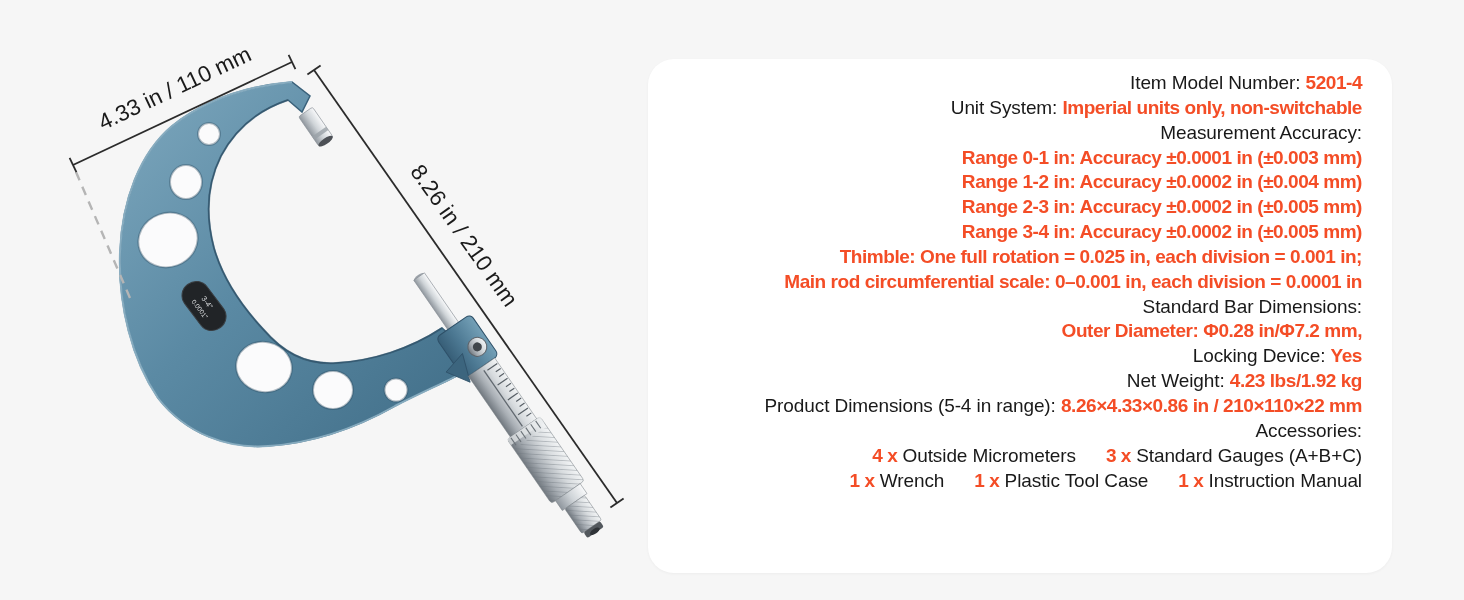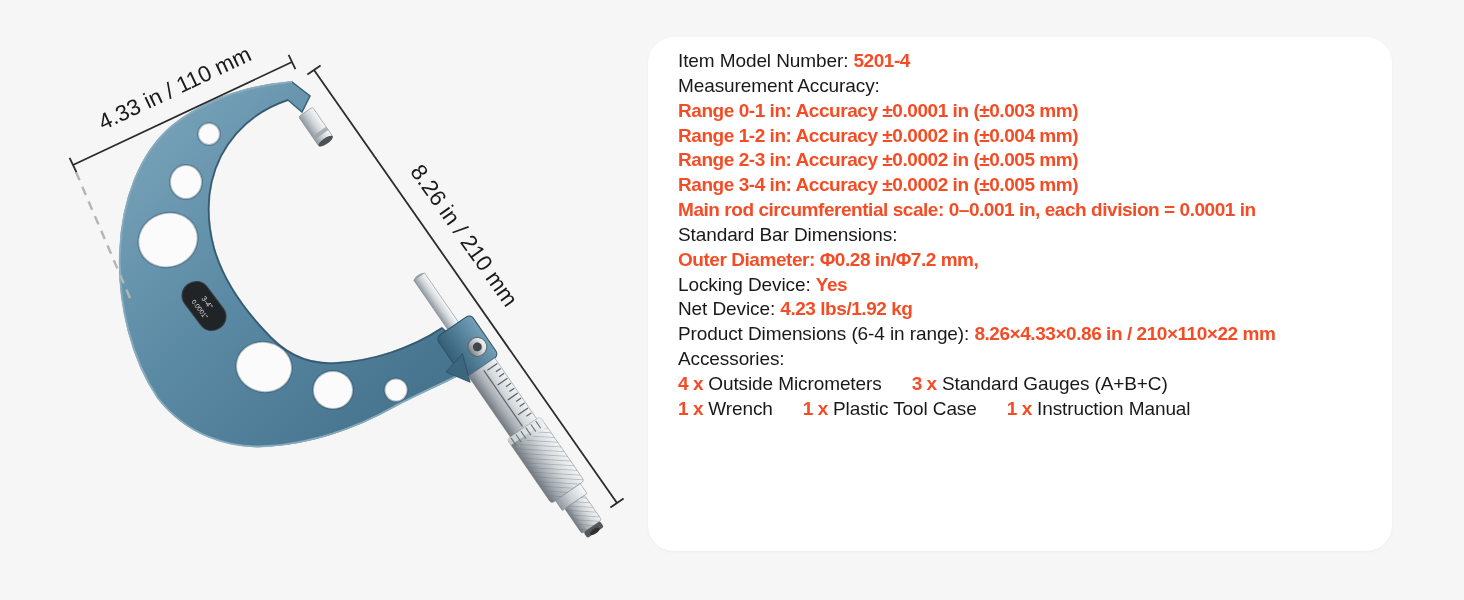--- a/index.html
+++ b/index.html
@@ -6,24 +6,25 @@
   body{
     width:1464px;height:600px;position:relative;overflow:hidden;
     background:#f6f6f6;
     font-family:"Liberation Sans", sans-serif;
   }
   .stage{position:absolute;inset:0;}
   svg{position:absolute;left:0;top:0;}
   svg text{font-family:"Liberation Sans", sans-serif;}
 
   .specs-card{
-    position:absolute;left:648px;top:37px;width:744px;height:514px;
+    position:absolute;left:648px;top:59px;width:744px;height:514px;
     background:#ffffff;border-radius:26px;
     padding:12px 30px;box-sizing:border-box;
     box-shadow:0 1px 3px rgba(0,0,0,0.04);
+    text-align:right;
   }
   .spec-line{
     font-size:19px;line-height:24.85px;color:#191919;white-space:nowrap;
     letter-spacing:-0.1px;
   }
   .seg-key{font-weight:400;color:#191919;}
   .seg-val{font-weight:700;color:#f44d26;letter-spacing:-0.45px;}
   .seg-gap{margin-left:30px;margin-top:18px;}
 </style>
 </head>
@@ -155,30 +156,32 @@
       </g>
 
       <text transform="translate(178,95) rotate(-25.3)" text-anchor="middle" font-size="22.5" fill="#1a1a1a">4.33 in / 110 mm</text>
       <text transform="translate(458,240) rotate(54.7)" text-anchor="middle" font-size="22.5" fill="#1a1a1a">8.26 in / 210 mm</text>
     </g>
   </svg>
 
   <div class="specs-card">
     <div>
         <div class="spec-line"><span class="seg-key">Item Model Number: </span><span class="seg-val">5201-4</span></div>
+        <div class="spec-line"><span class="seg-key">Unit System: </span><span class="seg-val">Imperial units only, non-switchable</span></div>
         <div class="spec-line"><span class="seg-key">Measurement Accuracy:</span></div>
         <div class="spec-line"><span class="seg-val">Range 0-1 in: Accuracy ±0.0001 in (±0.003 mm)</span></div>
         <div class="spec-line"><span class="seg-val">Range 1-2 in: Accuracy ±0.0002 in (±0.004 mm)</span></div>
         <div class="spec-line"><span class="seg-val">Range 2-3 in: Accuracy ±0.0002 in (±0.005 mm)</span></div>
         <div class="spec-line"><span class="seg-val">Range 3-4 in: Accuracy ±0.0002 in (±0.005 mm)</span></div>
+        <div class="spec-line"><span class="seg-val">Thimble: One full rotation = 0.025 in, each division = 0.001 in;</span></div>
         <div class="spec-line"><span class="seg-val">Main rod circumferential scale: 0–0.001 in, each division = 0.0001 in</span></div>
         <div class="spec-line"><span class="seg-key">Standard Bar Dimensions:</span></div>
         <div class="spec-line"><span class="seg-val">Outer Diameter: Φ0.28 in/Φ7.2 mm,</span></div>
         <div class="spec-line"><span class="seg-key">Locking Device: </span><span class="seg-val">Yes</span></div>
-        <div class="spec-line"><span class="seg-key">Net Device: </span><span class="seg-val">4.23 lbs/1.92 kg</span></div>
-        <div class="spec-line"><span class="seg-key">Product Dimensions (6-4 in range): </span><span class="seg-val">8.26×4.33×0.86 in / 210×110×22 mm</span></div>
+        <div class="spec-line"><span class="seg-key">Net Weight: </span><span class="seg-val">4.23 lbs/1.92 kg</span></div>
+        <div class="spec-line"><span class="seg-key">Product Dimensions (5-4 in range): </span><span class="seg-val">8.26×4.33×0.86 in / 210×110×22 mm</span></div>
         <div class="spec-line"><span class="seg-key">Accessories:</span></div>
         <div class="spec-line"><span class="seg-val">4 x</span><span class="seg-key"> Outside Micrometers</span><span class="seg-val seg-gap">3 x</span><span class="seg-key"> Standard Gauges (A+B+C)</span></div>
         <div class="spec-line"><span class="seg-val">1 x</span><span class="seg-key"> Wrench</span><span class="seg-val seg-gap">1 x</span><span class="seg-key"> Plastic Tool Case</span><span class="seg-val seg-gap">1 x</span><span class="seg-key"> Instruction Manual</span></div>
       </div>
   </div>
 
 </div>
 
 </body></html>

